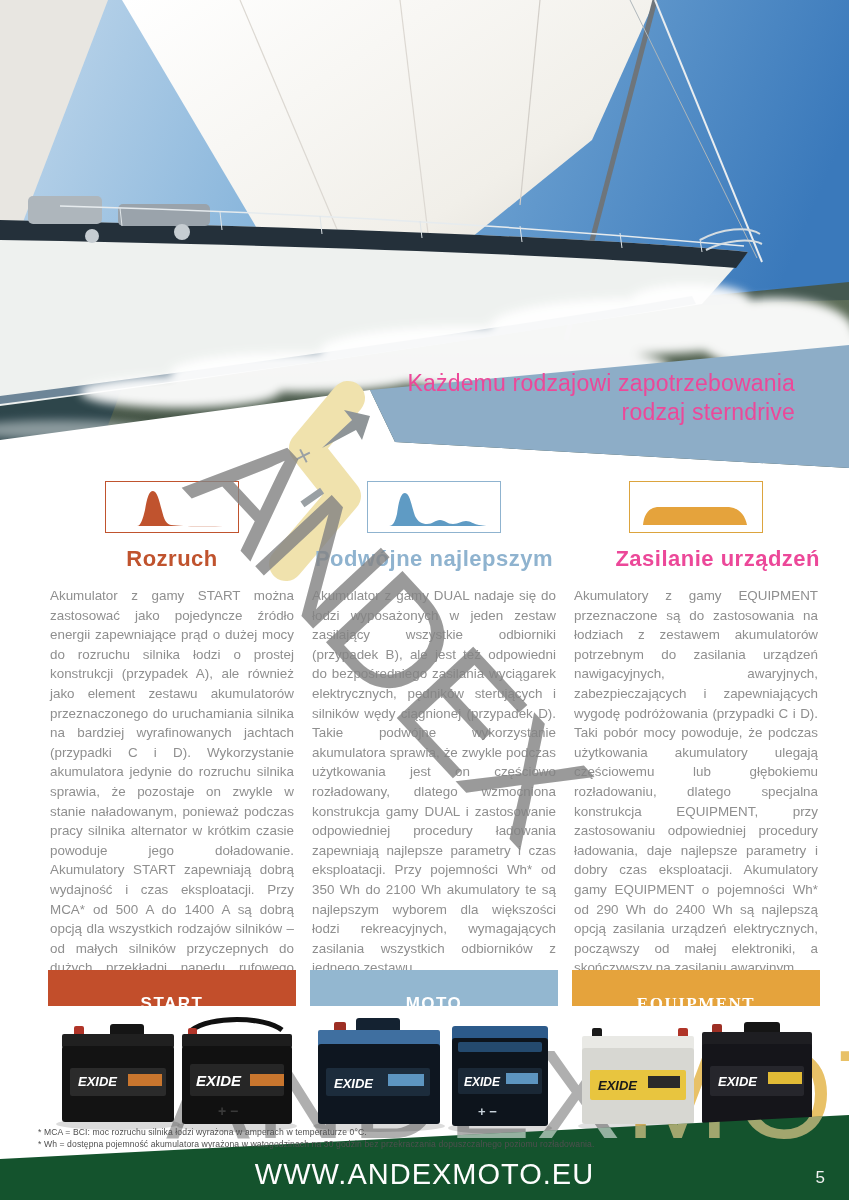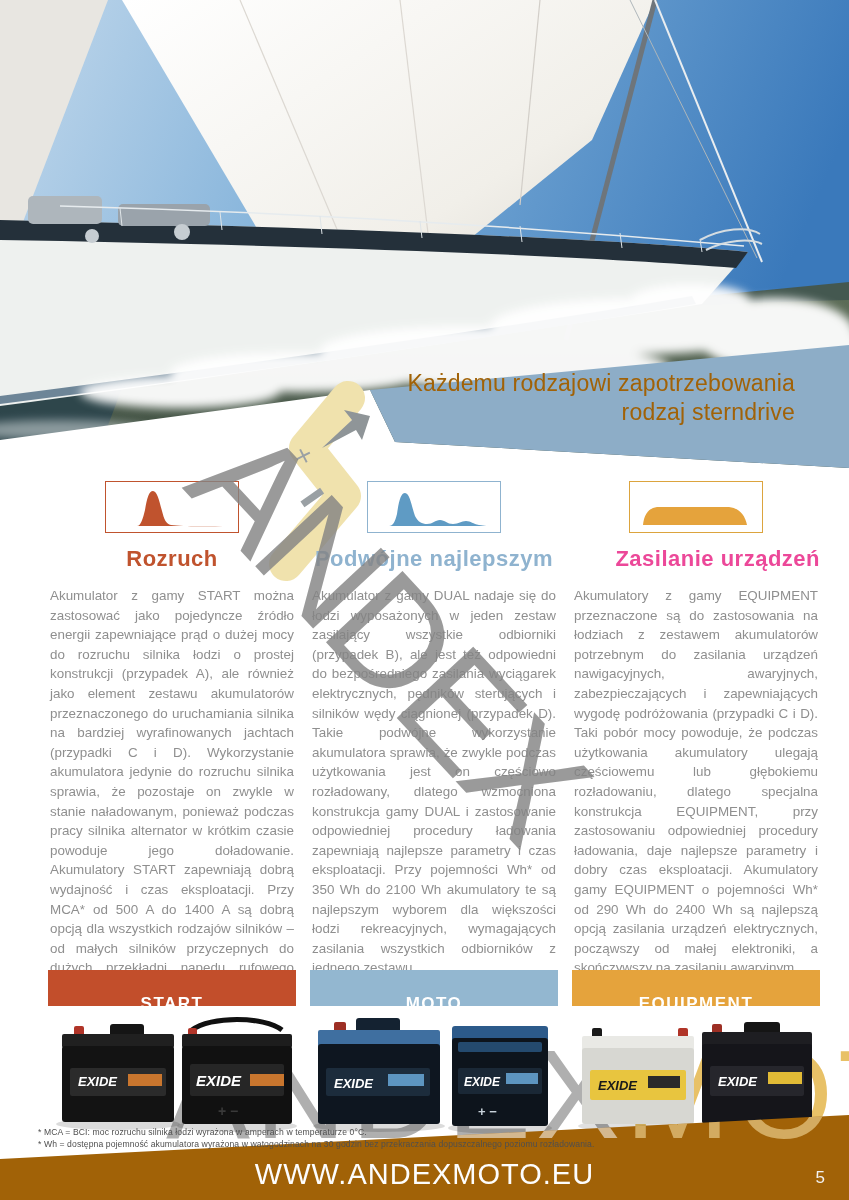--- a/index.html
+++ b/index.html
@@ -5,21 +5,21 @@
   html,body{margin:0;padding:0;background:#ffffff;}
   .page{
     position:relative;width:849px;height:1200px;margin:0 auto;
     background:#ffffff;overflow:hidden;
     font-family:"Liberation Sans",sans-serif;
   }
   
   .hero{position:absolute;top:0;left:0;width:849px;height:500px;z-index:1;}
   .banner-text{
     position:absolute;top:369px;right:54px;z-index:3;
-    text-align:right;color:#a16207;font-size:23px;line-height:28.5px;
+    text-align:right;color:#ec4899;font-size:23px;line-height:28.5px;
     font-weight:400;letter-spacing:.2px;
   }
   
   .logo-wm{position:absolute;top:0;left:0;width:849px;height:1200px;z-index:2;pointer-events:none;}
   .wm-diag{
     position:absolute;left:284px;top:392px;z-index:5;
     transform:rotate(47deg);transform-origin:0 0;
     font-size:152px;font-weight:400;letter-spacing:-6px;
     color:rgba(132,132,132,0.82);white-space:nowrap;pointer-events:none;
   }
@@ -45,39 +45,39 @@
     position:absolute;top:489px;left:0;right:0;height:33px;border:none;
     color:#fff;font-family:"Liberation Sans",sans-serif;font-size:17px;
     font-weight:700;letter-spacing:1.5px;text-align:center;line-height:31px;
     padding:18px;cursor:pointer;
   }
   .c-start{color:#c0532e;border-color:#c0532e;}
   .c-dual{color:#8fb3cf;border-color:#8fb3cf;}
   .c-equip{color:#ec4899;border-color:#dca43e;text-align:right;}
   .bg-start{background:#c24e2b;}
   .bg-dual{background:#93b7d0;}
-  .bg-equip{background:#e5a33c;}
+  .bg-equip{background:#e5a33c;font-family:Liberation Serif, serif;}
   
   .batteries{position:absolute;top:1012px;left:0;width:849px;height:125px;z-index:4;}
   
   .wm-bottom{
     position:absolute;left:166px;top:1022px;z-index:3;white-space:nowrap;
     font-size:126px;font-weight:400;letter-spacing:5px;pointer-events:none;
   }
   .wm-bottom .wm-a{color:rgba(148,148,148,0.75);}
   .wm-bottom .wm-m{color:rgba(224,172,52,0.75);}
   
   .footnotes{
     position:absolute;left:38px;top:1127px;z-index:7;color:#4f4f4f;
     font-size:8.6px;line-height:11.5px;letter-spacing:.1px;
   }
   
   .band{
     position:absolute;left:0;top:1085px;width:849px;height:115px;z-index:6;
-    background:#a16207;
+    background:#14532d;
     clip-path:polygon(0 74px,849px 30px,849px 115px,0 115px);
   }
   .band-wm{
     position:absolute;left:166px;top:-63px;white-space:nowrap;
     font-size:126px;font-weight:400;letter-spacing:5px;pointer-events:none;
   }
   .band-wm .wm-a{color:rgba(255,255,255,0.55);}
   .band-wm .wm-m{color:rgba(238,211,146,0.65);}
   .website{
     position:absolute;left:0;right:0;bottom:9px;text-align:center;

